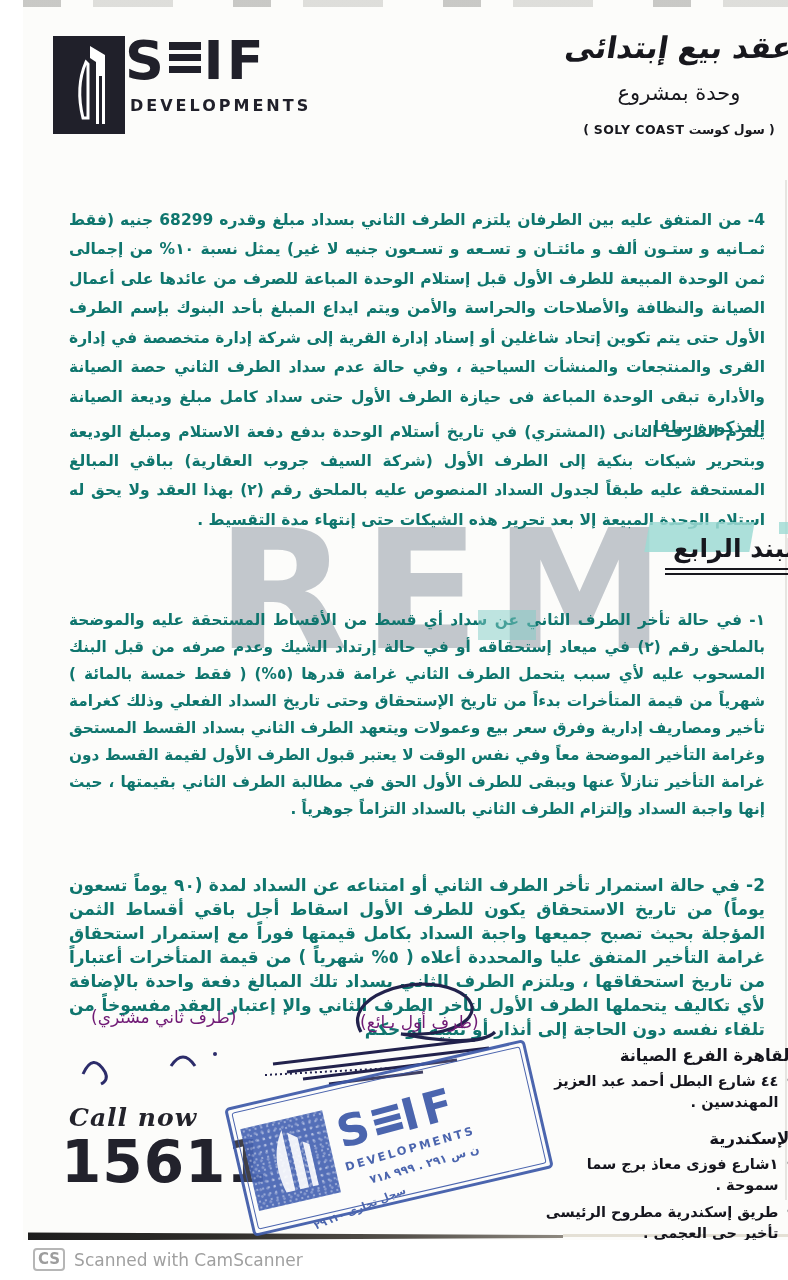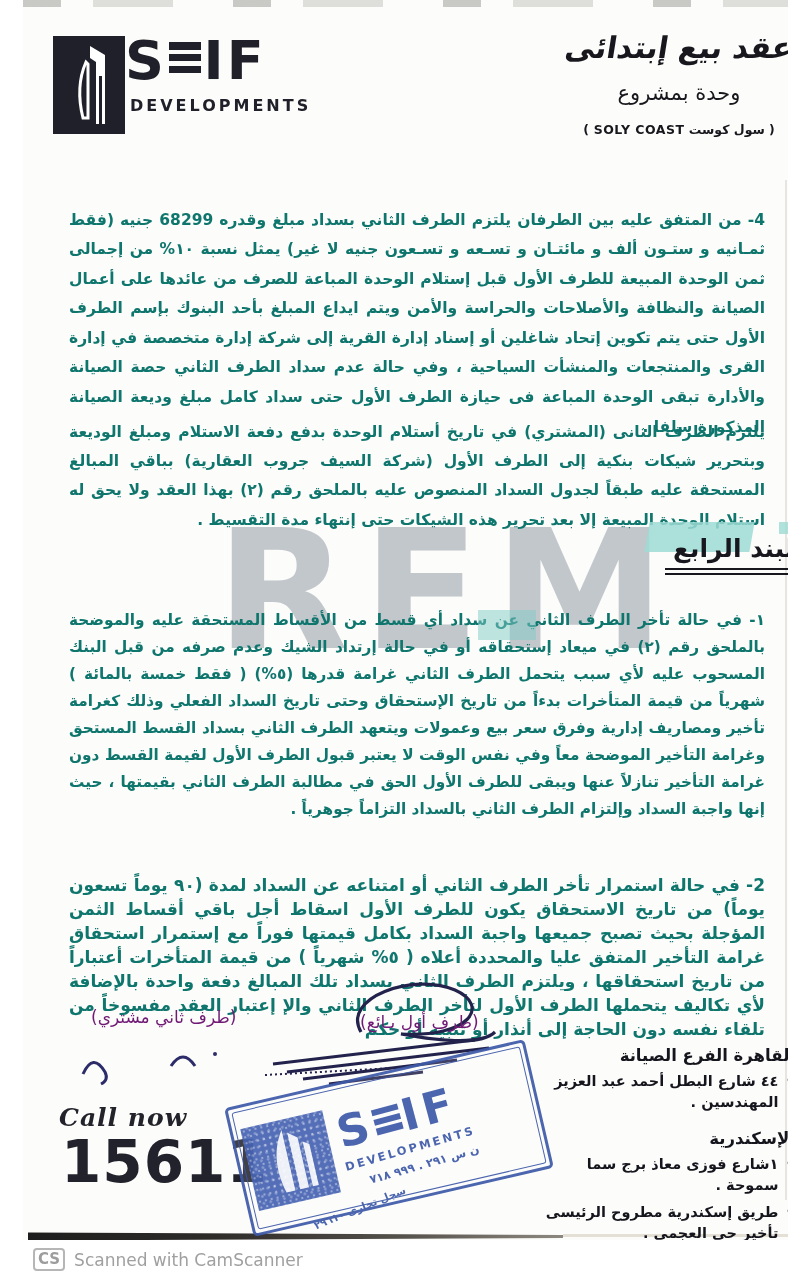--- a/index.html
+++ b/index.html
@@ -55,21 +55,21 @@
   .section-heading span.txt{font-size:25px;font-weight:bold;color:#17171d;border-bottom:7px double #17171d;padding:0 8px 5px;}
 
   
   .sig-label{position:absolute;z-index:3;font-size:17px;font-weight:normal;color:#701a75;direction:rtl;}
   .sig-seller{left:337px;top:1012px;}
   .sig-buyer{left:68px;top:1007px;}
   .sig-scribble{position:absolute;left:220px;top:980px;z-index:2;}
   .buyer-marks{position:absolute;left:52px;top:1044px;z-index:2;}
 
   
-  .call-label{position:absolute;left:36px;top:1103px;font-family:"DejaVu Serif",serif;font-style:italic;font-weight:bold;
+  .call-label{position:absolute;left:46px;top:1103px;font-family:"DejaVu Serif",serif;font-style:italic;font-weight:bold;
     font-size:25px;color:#23232b;letter-spacing:1px;}
   .hotline{position:absolute;left:38px;top:1128px;font-size:58px;font-weight:bold;color:#22222c;letter-spacing:1px;}
 
   .stamp{position:absolute;left:212px;top:1072px;width:302px;height:126px;transform:rotate(-13deg);
     border:3px solid #3e5aa9;border-radius:5px;z-index:3;opacity:.93;background:rgba(255,255,255,.15);}
   .stamp::before{content:"";position:absolute;inset:3px;border:1.5px solid #3e5aa9;border-radius:3px;}
   .stamp-inner{position:absolute;inset:8px;display:flex;gap:10px;align-items:center;}
   .stamp-icon{width:84px;height:84px;flex:0 0 auto;position:relative;
     background:radial-gradient(rgba(255,255,255,.4) 1px,transparent 1.6px) 0 0/6px 6px,
                radial-gradient(rgba(255,255,255,.3) 1px,transparent 1.6px) 3px 4px/7px 7px,#4865b4;}

